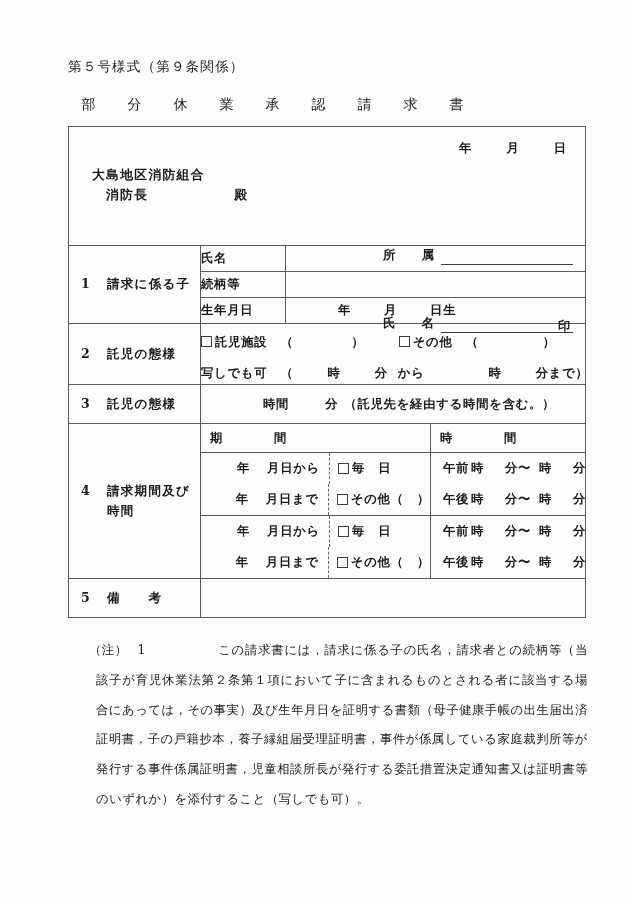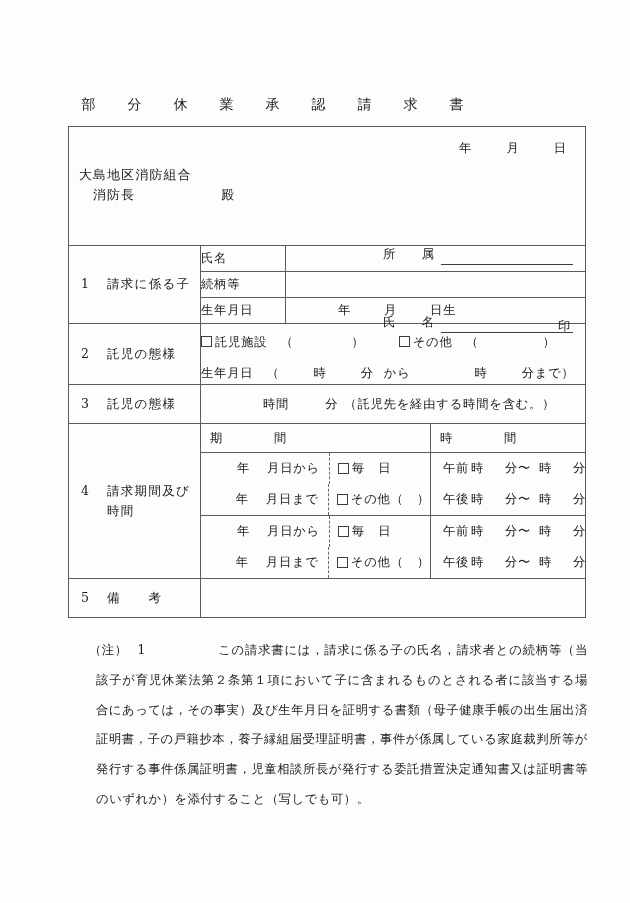--- a/index.html
+++ b/index.html
@@ -52,41 +52,42 @@
     width: 517px;
     border-collapse: collapse;
     table-layout: fixed;
     font-size: 12.3px;
     letter-spacing: 0.6px;
   }
   .form-table td {
     border: 1px solid #5a5a5a;
     padding: 0;
     vertical-align: middle;
+    font-weight: bold;
   }
 
   
   .addr-cell {
     height: 118px;
     position: relative;
   }
   .date-line {
     position: absolute;
     right: 18px;
     top: 13px;
     font-size: 12.3px;
     letter-spacing: 1px;
     white-space: nowrap;
   }
   .date-line span { display: inline-block; }
   .date-y { margin-right: 34px; }
   .date-m { margin-right: 34px; }
   .org-block {
     position: absolute;
-    left: 10px;
+    left: 23px;
     top: 38px;
     line-height: 1.58;
     font-size: 12.8px;
     letter-spacing: 1.3px;
     white-space: nowrap;
   }
   .org-chief { padding-left: 14px; }
   .org-chief .dono { display: inline-block; margin-left: 86px; }
   .sign-block {
     position: absolute;
@@ -244,20 +245,21 @@
     text-align: justify;
     text-justify: inter-character;
   }
   .note-body .first-indent { display: inline-block; width: 72px; }
 </style>
 </head>
 <body>
 
 <div class="page">
 
+  <div class="form-no">第５号様式（第９条関係）</div>
   <div class="doc-title">部　分　休　業　承　認　請　求　書</div>
 
   <table class="form-table">
     <colgroup>
       <col style="width:132px">
       <col style="width:85px">
       <col style="width:145px">
       <col style="width:155px">
     </colgroup>
     <tbody>
@@ -314,21 +316,21 @@
         <td>
           <div class="num-label">
             <span class="n">2</span><span>託児の態様</span>
           </div>
         </td>
         <td class="r2-cell" colspan="3">
           <div class="r2-line first">
             <span class="chkbox"></span><span>託児施設　（</span><span class="gap-sm"></span><span>）</span><span class="gap-lg"></span><span class="chkbox"></span><span>その他　（</span><span class="gap-md"></span><span>）</span>
           </div>
           <div class="r2-line second">
-            <span>生年月日　（</span><span class="gap-lg"></span><span>時</span><span class="gap-lg"></span><span>分</span><span style="display:inline-block;width:10px"></span><span>から</span><span class="gap-md"></span><span>時</span><span class="gap-lg"></span><span>分まで）</span>
+            <span>写しでも可　（</span><span class="gap-lg"></span><span>時</span><span class="gap-lg"></span><span>分</span><span style="display:inline-block;width:10px"></span><span>から</span><span class="gap-md"></span><span>時</span><span class="gap-lg"></span><span>分まで）</span>
           </div>
         </td>
       </tr>
 
       <tr>
         <td class="r3-cell">
           <div class="num-label">
             <span class="n">3</span><span>託児の態様</span>
           </div>
         </td>

